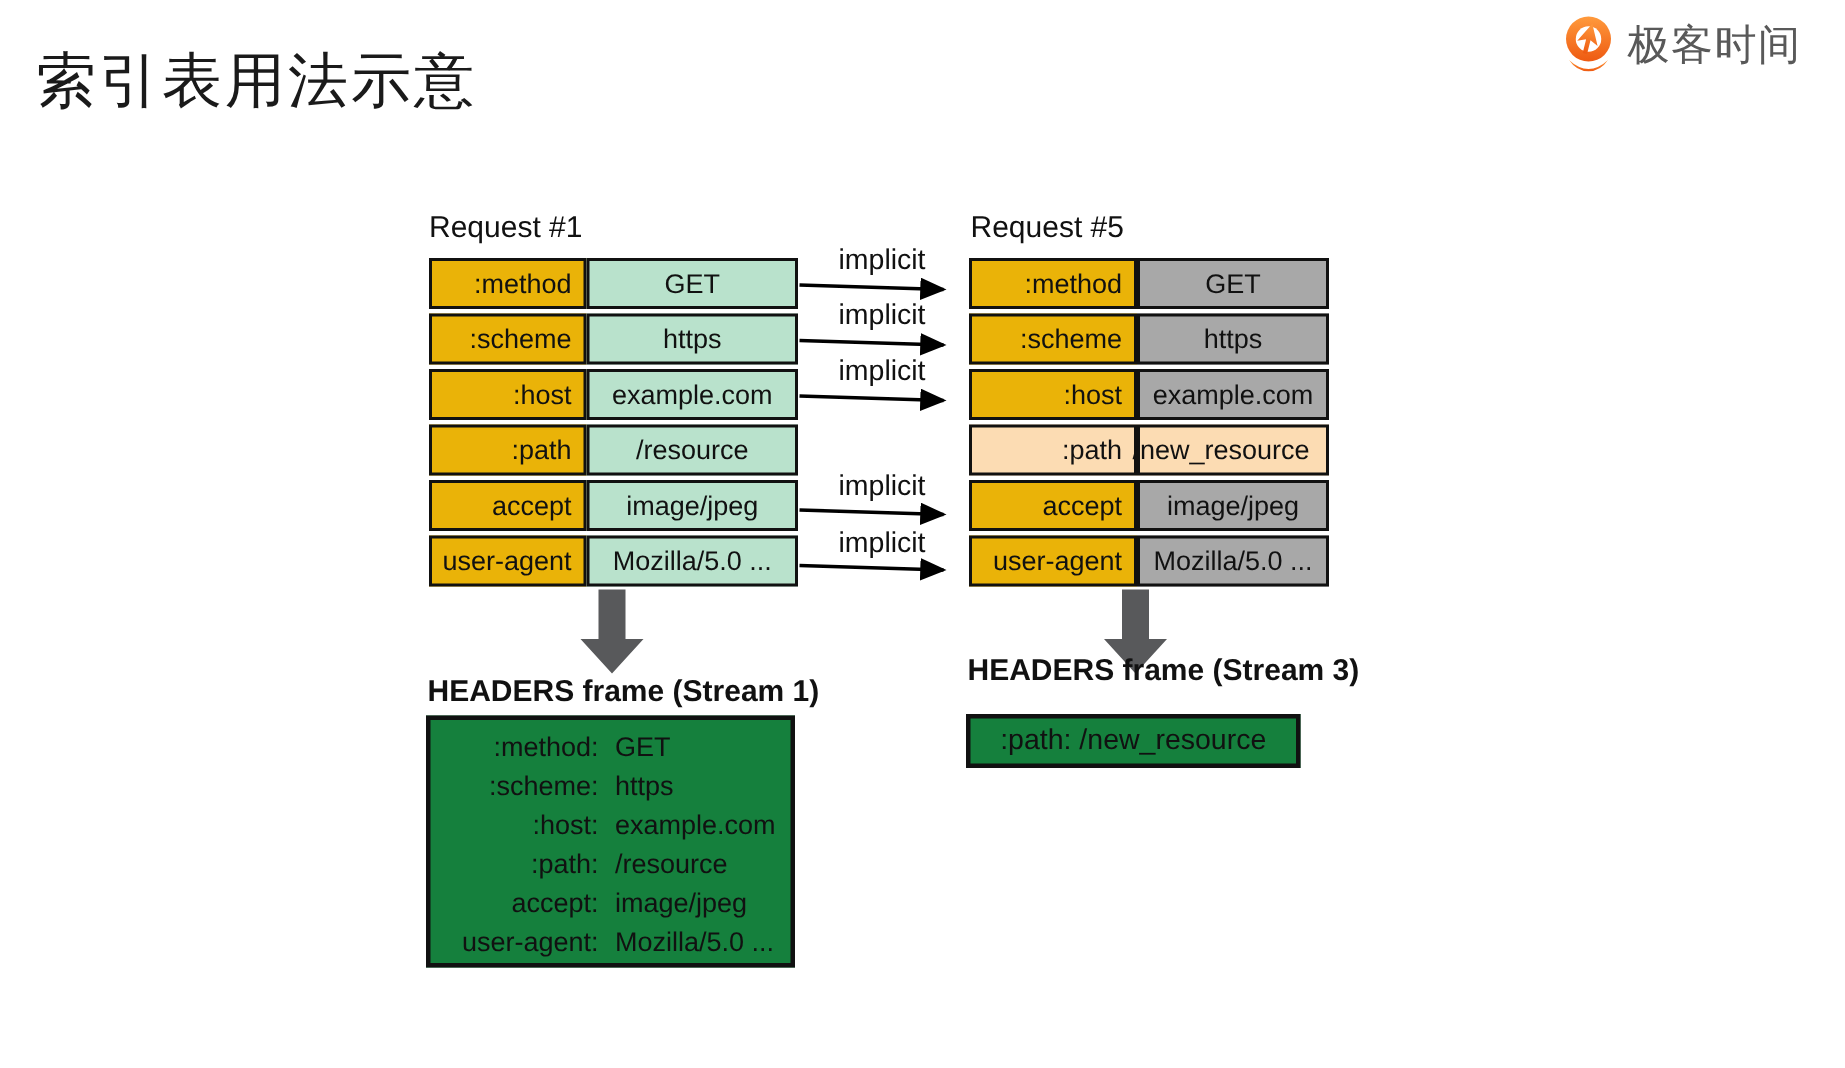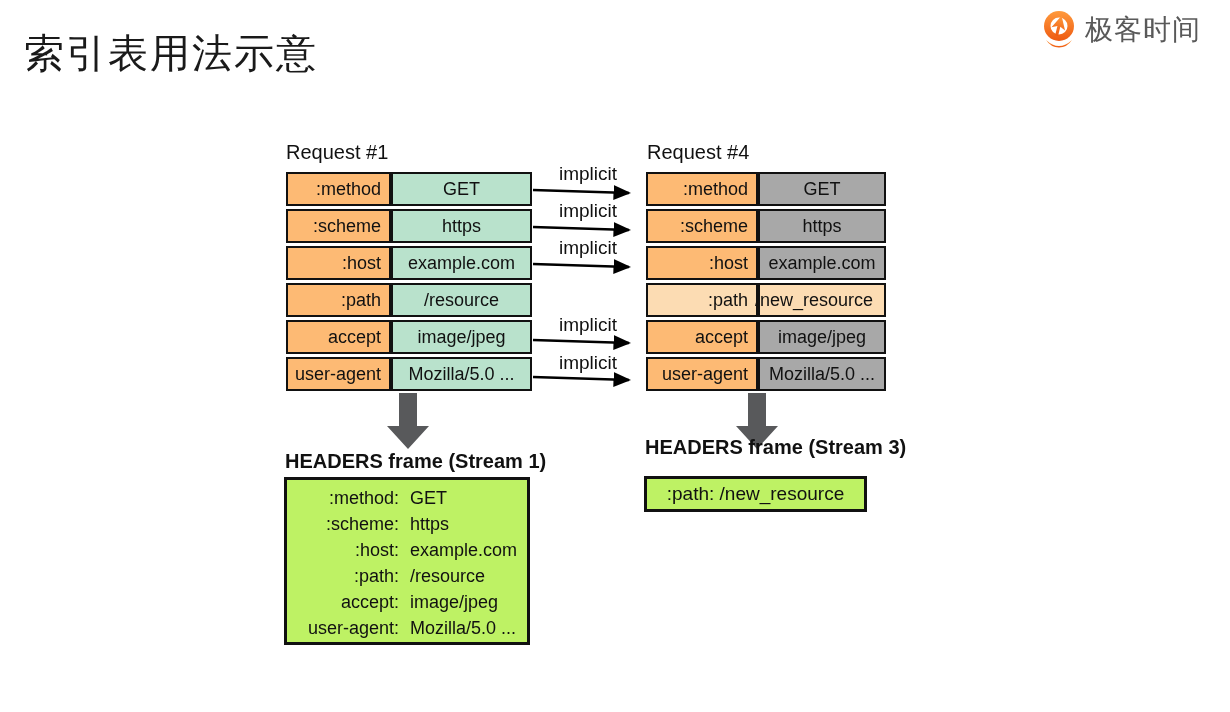--- a/index.html
+++ b/index.html
@@ -15,41 +15,41 @@
   
   .logo{left:1040px;top:9px;display:flex;align-items:center;gap:7px;text-align:right;}
   .logo-text{font-size:28px;color:#595959;font-weight:500;letter-spacing:1px;}
   
   .htable{display:flex;flex-direction:column;}
   .hrow{display:flex;margin-bottom:3px;}
   .cell{
     border:2.5px solid #111;box-sizing:border-box;height:34px;
     display:flex;align-items:center;font-size:18px;color:#111;
   }
-  .cell.name{justify-content:flex-end;padding-right:8px;background:#fdba74;}
+  .cell.name{justify-content:flex-end;padding-right:8px;background:#eab308;}
   .cell.val{justify-content:center;background:#a8a8a8;}
   .t1{left:286px;top:172px;}
   .t1 .name{width:105px;}
   .t1 .val{width:141px;background:#b9e2cc;}
   .t2{left:646px;top:172px;}
   .t2 .name{width:112px;}
   .t2 .val{width:128px;}
   .t2 .hrow.highlight .name,
   .t2 .hrow.highlight .val{background:#fcdcb3;}
   .t2 .hrow.highlight .val{padding-left:2px;padding-right:18px;}
   .table-label{font-size:20px;color:#111;font-weight:400;}
   
   .imp{
     left:533px;width:110px;text-align:center;font-size:19px;color:#111;font-weight:500;
   }
   
   .frame-label{font-size:20px;color:#111;font-weight:600;}
   
   .frame-box{
-    background:#bef264;border:3px solid #111;box-sizing:border-box;color:#111;
+    background:#15803d;border:3px solid #111;box-sizing:border-box;color:#111;
   }
   .frame1{left:284px;top:477px;width:246px;height:168px;padding-top:5px;}
   .frame1 .ln{display:flex;line-height:26px;font-size:18px;}
   .frame1 .ln-name{width:112px;text-align:right;display:inline-block;}
   .frame1 .ln-val{margin-left:11px;}
   .frame2{
     left:644px;top:476px;width:223px;height:36px;
     display:flex;align-items:center;justify-content:center;font-size:19px;
   }
   svg.overlay{position:absolute;left:0;top:0;pointer-events:none;}
@@ -96,21 +96,21 @@
   <div class="hrow">
     <div class="cell name">accept</div>
     <div class="cell val">image/jpeg</div>
   </div>
   <div class="hrow">
     <div class="cell name">user-agent</div>
     <div class="cell val">Mozilla/5.0 ...</div>
   </div>
 </div>
 
-<div class="abs table-label" style="left:647px;top:141px;">Request #4</div>
+<div class="abs table-label" style="left:647px;top:141px;">Request #5</div>
 <div class="abs htable t2">
   <div class="hrow">
     <div class="cell name">:method</div>
     <div class="cell val">GET</div>
   </div>
   <div class="hrow">
     <div class="cell name">:scheme</div>
     <div class="cell val">https</div>
   </div>
   <div class="hrow">

